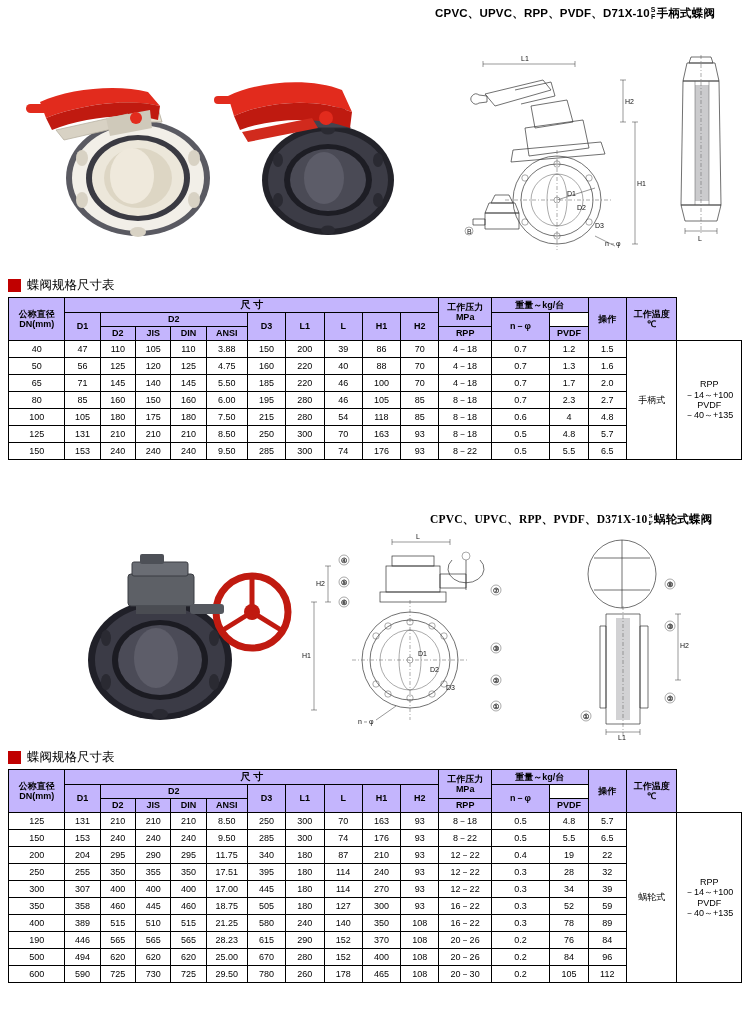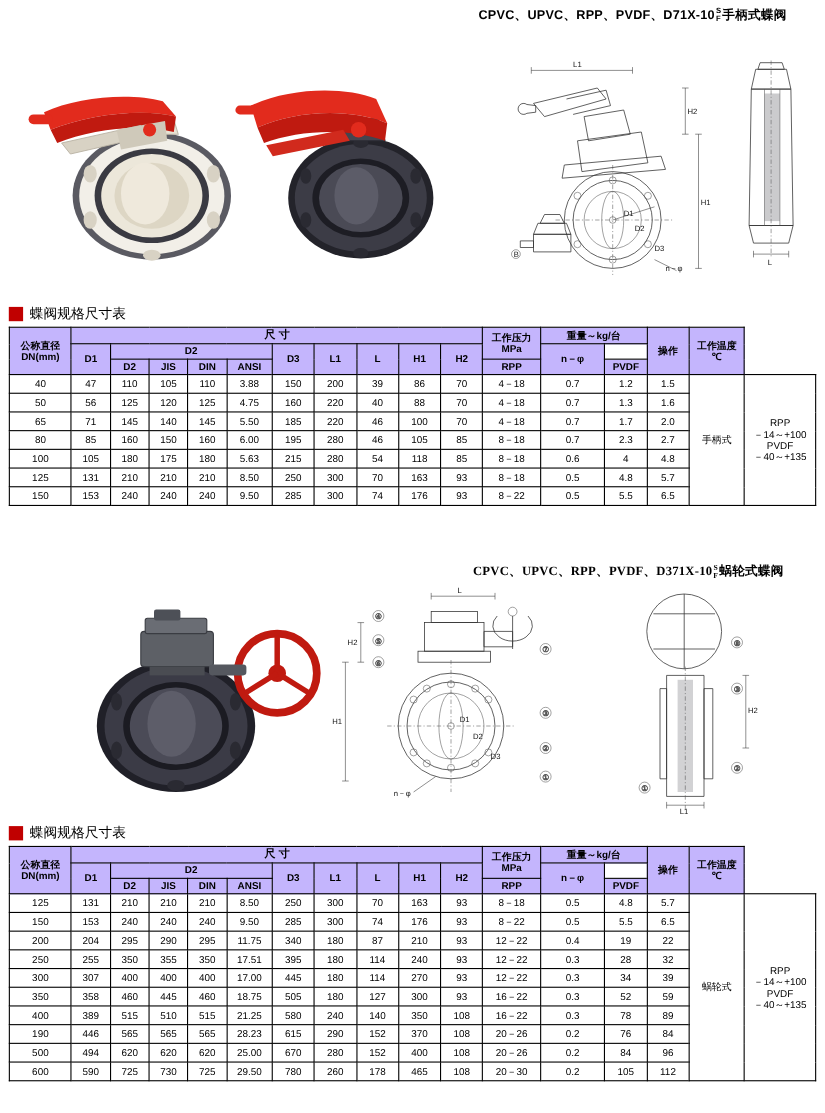--- a/index.html
+++ b/index.html
@@ -327,21 +327,21 @@
           <td>0.7</td>
           <td>2.3</td>
           <td>2.7</td>
       </tr>
       <tr style="height:17px">
         <td>100</td>
           <td>105</td>
           <td>180</td>
           <td>175</td>
           <td>180</td>
-          <td>5.63</td>
+          <td>7.50</td>
           <td>215</td>
           <td>280</td>
           <td>54</td>
           <td>118</td>
           <td>85</td>
           <td>8－18</td>
           <td>0.6</td>
           <td>4</td>
           <td>4.8</td>
       </tr>

